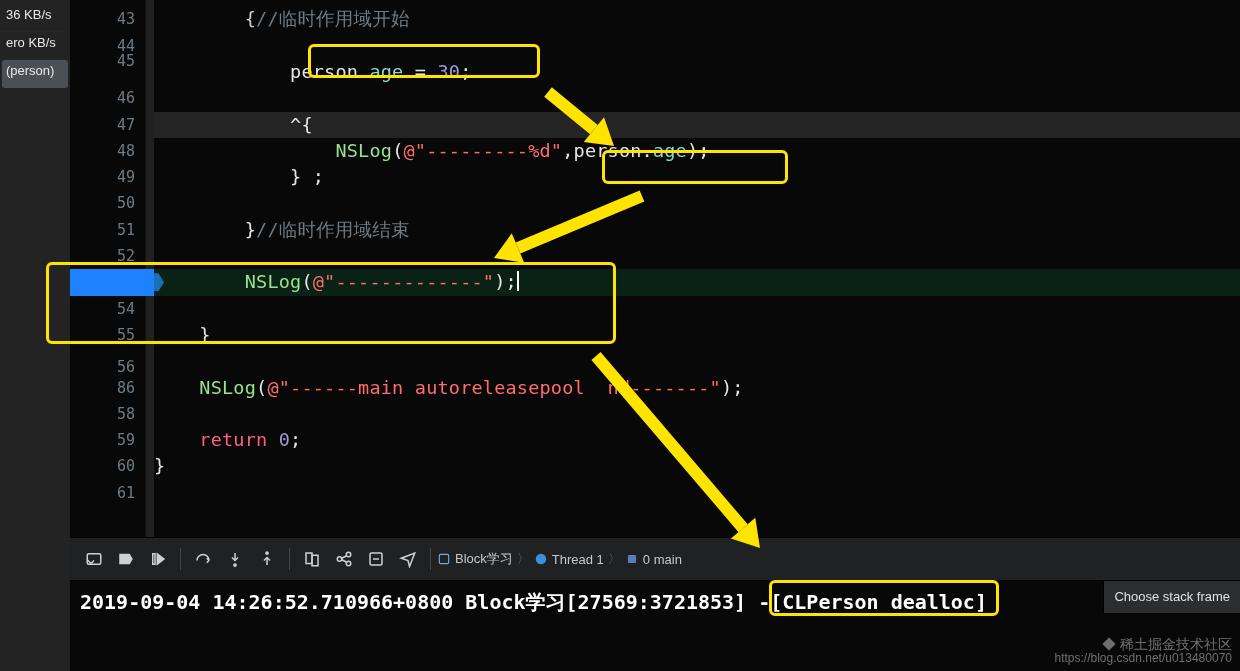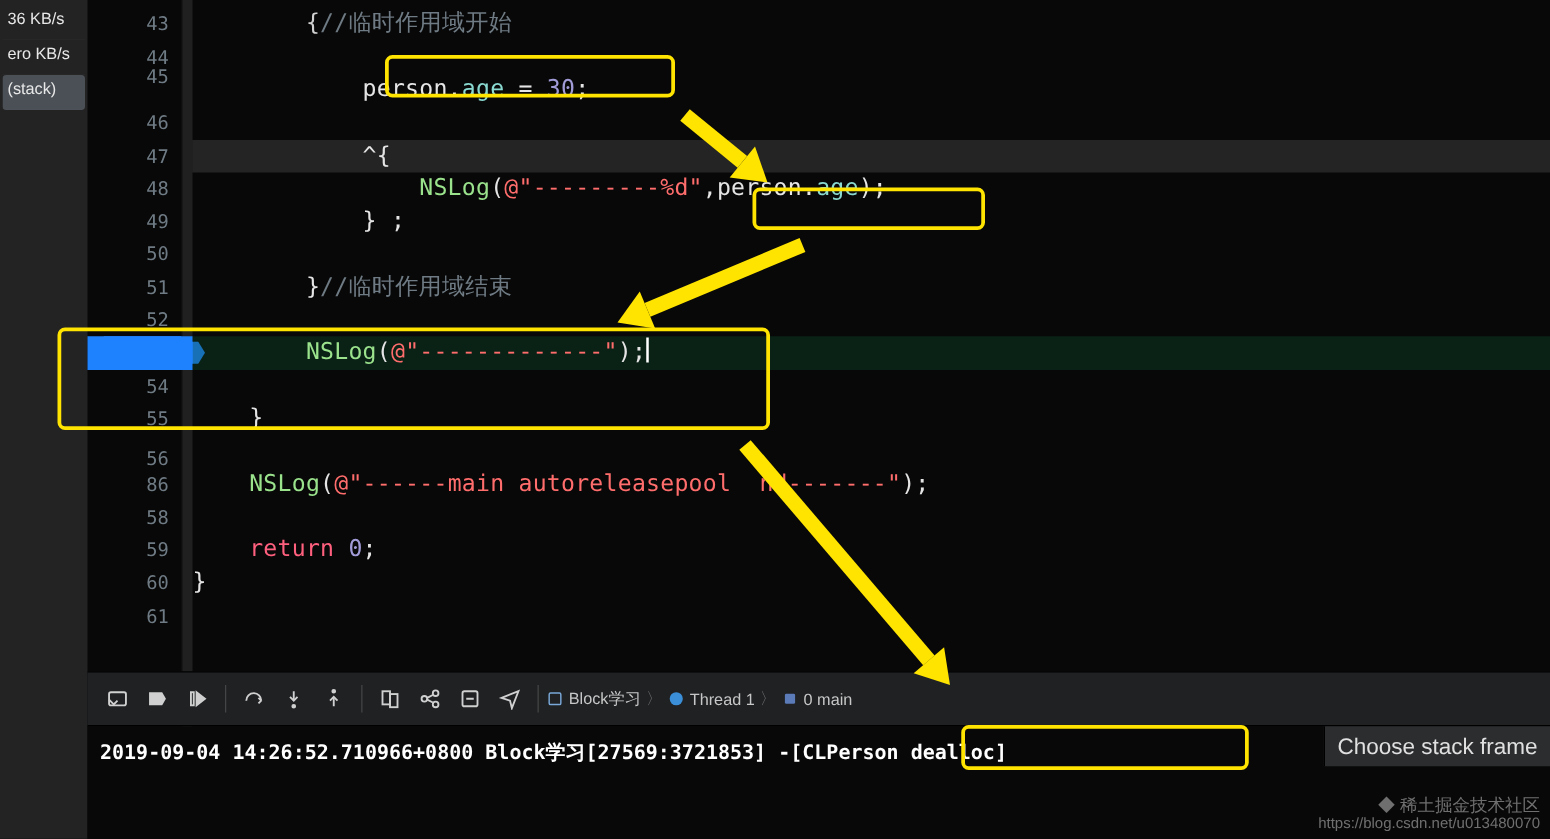--- a/index.html
+++ b/index.html
@@ -27,39 +27,39 @@
   .row-hl-green{ background:rgba(15,80,50,0.35); }
   .bp-arrow { position:absolute; left:-12px; top:4px; width:22px; height:18px; background:#1e82ff; clip-path:polygon(0 0,75% 0,100% 50%,75% 100%,0 100%);}
   .cursor { display:inline-block; width:2px; height:20px; background:#fff; vertical-align:-3px;}
   .hlbox { position:absolute; border:3px solid #ffe400; border-radius:6px; pointer-events:none; z-index:20;}
   .dbgbar { position:absolute; left:70px; right:0; top:537px; height:44px; background:#1f2123; border-top:1px solid #000; border-bottom:1px solid #000; display:flex; align-items:center; padding:0 8px; font-family:-apple-system,sans-serif; font-size:13px; color:#bcbcbc;}
   .dbgbar .btn { width:28px; height:28px; display:flex; align-items:center; justify-content:center; color:#d0d0d0; margin:0 2px;}
   .dbgbar .btn svg { width:18px; height:18px; }
   .dbgbar .sep { width:1px; height:22px; background:#454545; margin:0 6px;}
   .crumb { display:flex; align-items:center; gap:4px; color:#c7c7c7;}
   .crumb .chip svg{ width:14px; height:14px; vertical-align:-2px;}
-  .console { position:absolute; left:70px; right:0; top:581px; bottom:0; padding:8px 10px 6px 10px; font-size:16px; line-height:26px; background:#080808;}
+  .console { position:absolute; left:70px; right:0; top:581px; bottom:0; padding:8px 10px 6px 10px; font-size:20px; line-height:26px; background:#080808;}
   .console .out { color:#ffffff; font-weight:600;}
   .console .prompt { color:#1ad36e; font-weight:600;}
-  .stackbtn { position:absolute; right:0; top:581px; height:32px; background:#2b2d2f; color:#e0e0e0; font-family:-apple-system,sans-serif; font-size:18px; line-height:32px; padding:0 10px; border-left:1px solid #000; z-index:5;}
+  .stackbtn { position:absolute; right:0; top:581px; height:32px; background:#2b2d2f; color:#e0e0e0; font-family:-apple-system,sans-serif; font-size:13px; line-height:32px; padding:0 10px; border-left:1px solid #000; z-index:5;}
   .watermark { position:absolute; right:8px; bottom:6px; text-align:right; font-family:-apple-system,sans-serif; color:rgba(180,180,180,0.6); font-size:12px; line-height:14px; z-index:30;}
   .watermark .top{ font-size:14px; }
   .arrow { position:absolute; z-index:15; }
   .arrow line { stroke:#ffe400; stroke-width:12; }
   .arrow polygon { fill:#ffe400; }
   .blue-icon { color:#2f86ff;}
   .pill { font-size:13px; }
 </style>
 </head>
 <body>
 
 <div class="sidebar">
   <div class="srow">36 KB/s</div>
   <div class="srow">ero KB/s</div>
-  <div class="srow sel">(stack)</div>
+  <div class="srow sel">(person)</div>
 </div>
 
 <div class="editor">
   <div class="gutter">
       <div class="ln" style="top: -20px;">42</div>
       <div class="ln" style="top: 6.3px;">43</div>
       <div class="ln" style="top: 32.6px;">44</div>
       <div class="ln" style="top: 48px;">45</div>
       <div class="ln" style="top: 85.2px;">46</div>
       <div class="ln" style="top: 111.5px;">47</div>

